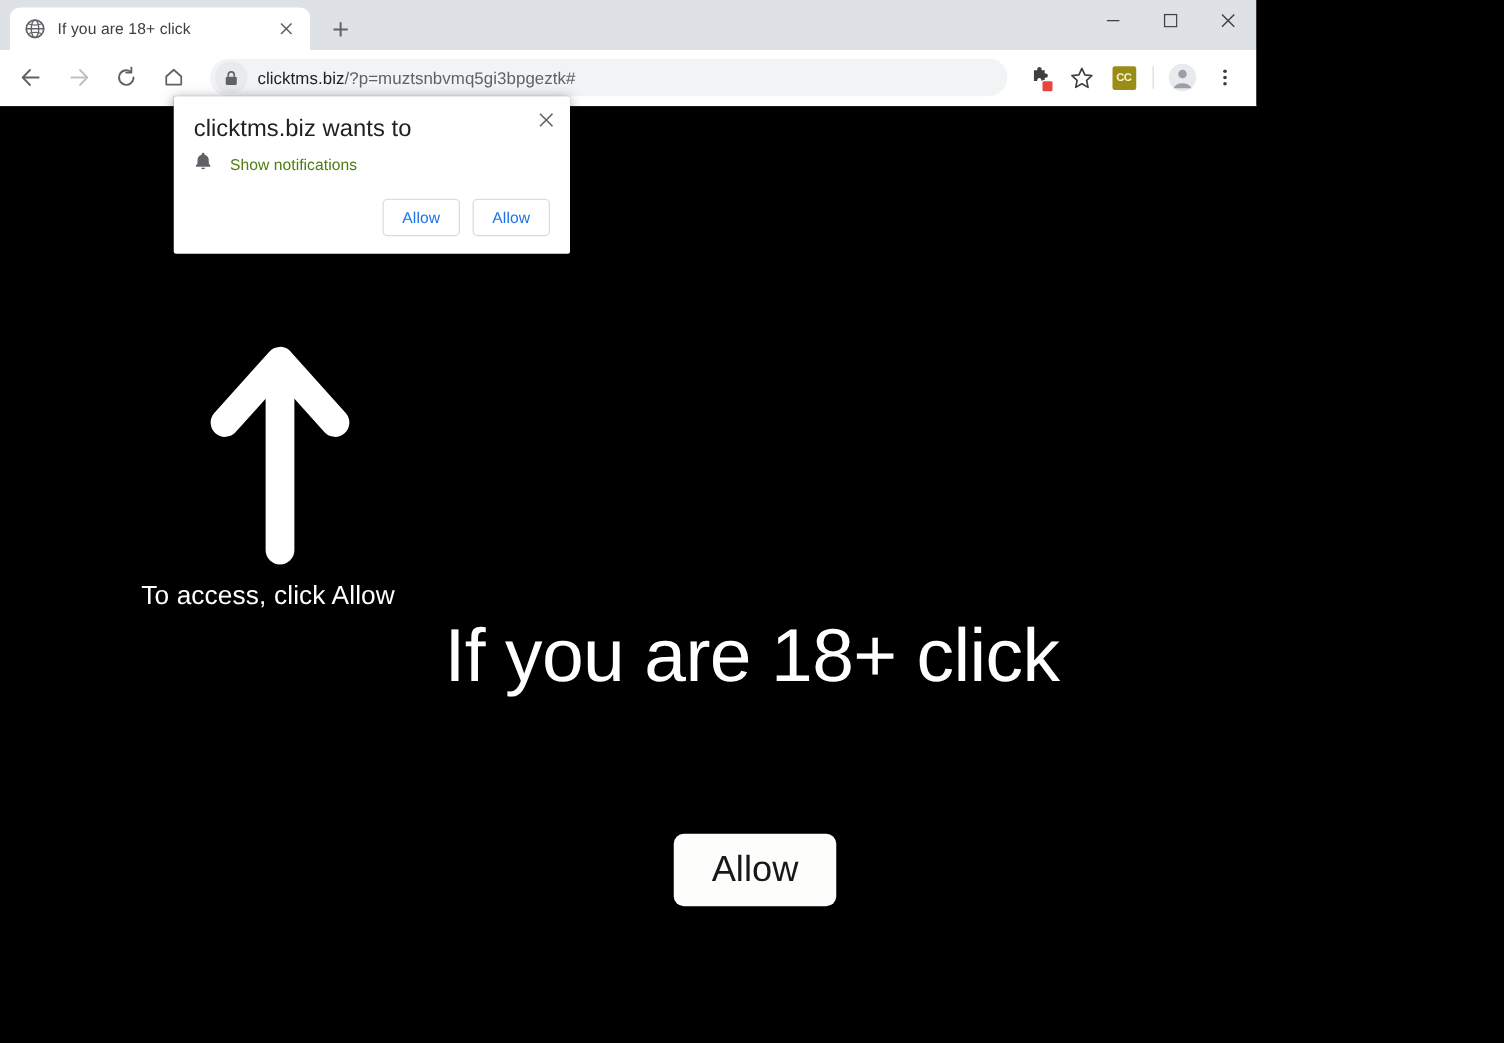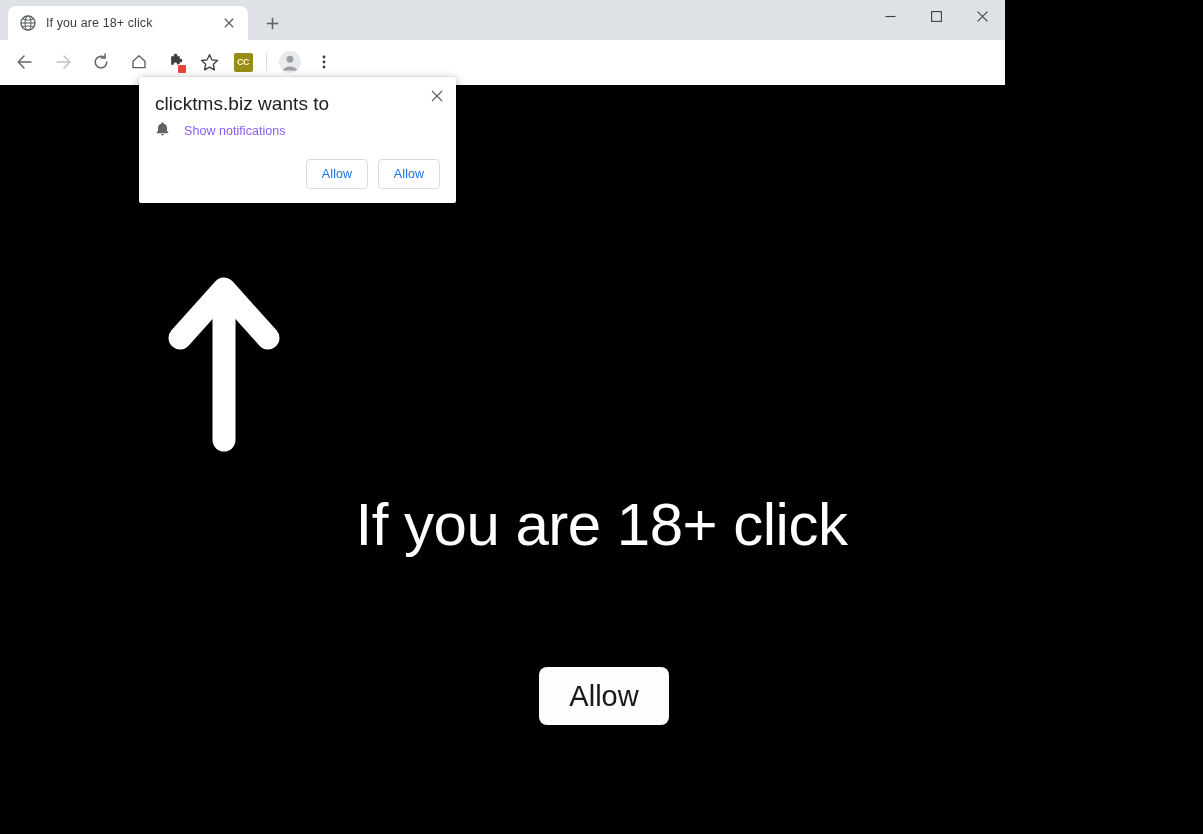--- a/index.html
+++ b/index.html
@@ -277,21 +277,21 @@
 
   .perm-row {
     position: absolute;
     left: 16px; top: 44px;
     display: flex;
     align-items: center;
   }
 
   .perm-row-label {
     font-size: 12.5px;
-    color: #8b5cf6;
+    color: #4d7c0f;
     margin-left: 14px;
     letter-spacing: 0.05px;
   }
 
   .perm-actions {
     position: absolute;
     right: 16px; bottom: 14px;
     display: flex;
     gap: 10px;
   }
@@ -388,20 +388,29 @@
         <polyline points="13.1,0.9 13.1,5.1 9,5.1" fill="none" stroke="#5f6368" stroke-width="1.5" stroke-linecap="round" stroke-linejoin="round"></polyline>
       </svg>
     </div>
 
     <div class="nav-btn">
       <svg width="18" height="18" viewBox="0 0 18 18">
         <path d="M3 8.2 L9 2.8 L15 8.2 L15 14.6 L3 14.6 Z" fill="none" stroke="#5f6368" stroke-width="1.4" stroke-linejoin="round"></path>
       </svg>
     </div>
 
+    <div class="omnibox">
+      <span class="lock-wrap">
+        <svg width="12" height="13" viewBox="0 0 12 13">
+          <rect x="1.6" y="5.4" width="8.8" height="6.6" rx="1.1" fill="#5f6368"></rect>
+          <path d="M3.6 5.4 V3.9 a2.4 2.4 0 0 1 4.8 0 V5.4" fill="none" stroke="#5f6368" stroke-width="1.3"></path>
+        </svg>
+      </span>
+      <span class="url-text"><span class="url-host">clicktms.biz</span><span>/?p=muztsnbvmq5gi3bpgeztk#</span></span>
+    </div>
 
     <div class="toolbar-icon">
       <svg width="19" height="19" viewBox="0 0 20 20">
         <path d="M8.2 2.2 a1.9 1.9 0 0 1 3.7 0 l0 1.1 2.6 0 0 2.7 1.2 0 a1.9 1.9 0 0 1 0 3.7 l-1.2 0 0 2.7 -2.8 0 0 -1.1 a1.8 1.8 0 0 0 -3.5 0 l0 1.1 -2.8 0 0 -9.1 2.8 0 z" fill="#3c4043"></path>
       </svg>
       <span class="ext-badge"></span>
     </div>
 
     <div class="toolbar-icon">
       <svg width="19" height="19" viewBox="0 0 20 20">
@@ -436,20 +445,21 @@
 
     <div class="arrow-wrap">
       <svg width="112" height="182" viewBox="0 0 112 182">
         <g stroke="#ffffff" stroke-width="23" stroke-linecap="round" fill="none">
           <line x1="56" y1="26" x2="56" y2="170"></line>
           <polyline points="12,68 56,19 100,68" stroke-linejoin="round"></polyline>
         </g>
       </svg>
     </div>
 
+    <div class="access-line">To access, click Allow</div>
 
     <div class="headline">If you are 18+ click</div>
 
     <button class="allow-btn">Allow</button>
   </div>
 
   <div class="perm-bubble">
 
     <div class="perm-close">
       <svg width="12" height="12" viewBox="0 0 12 12">

